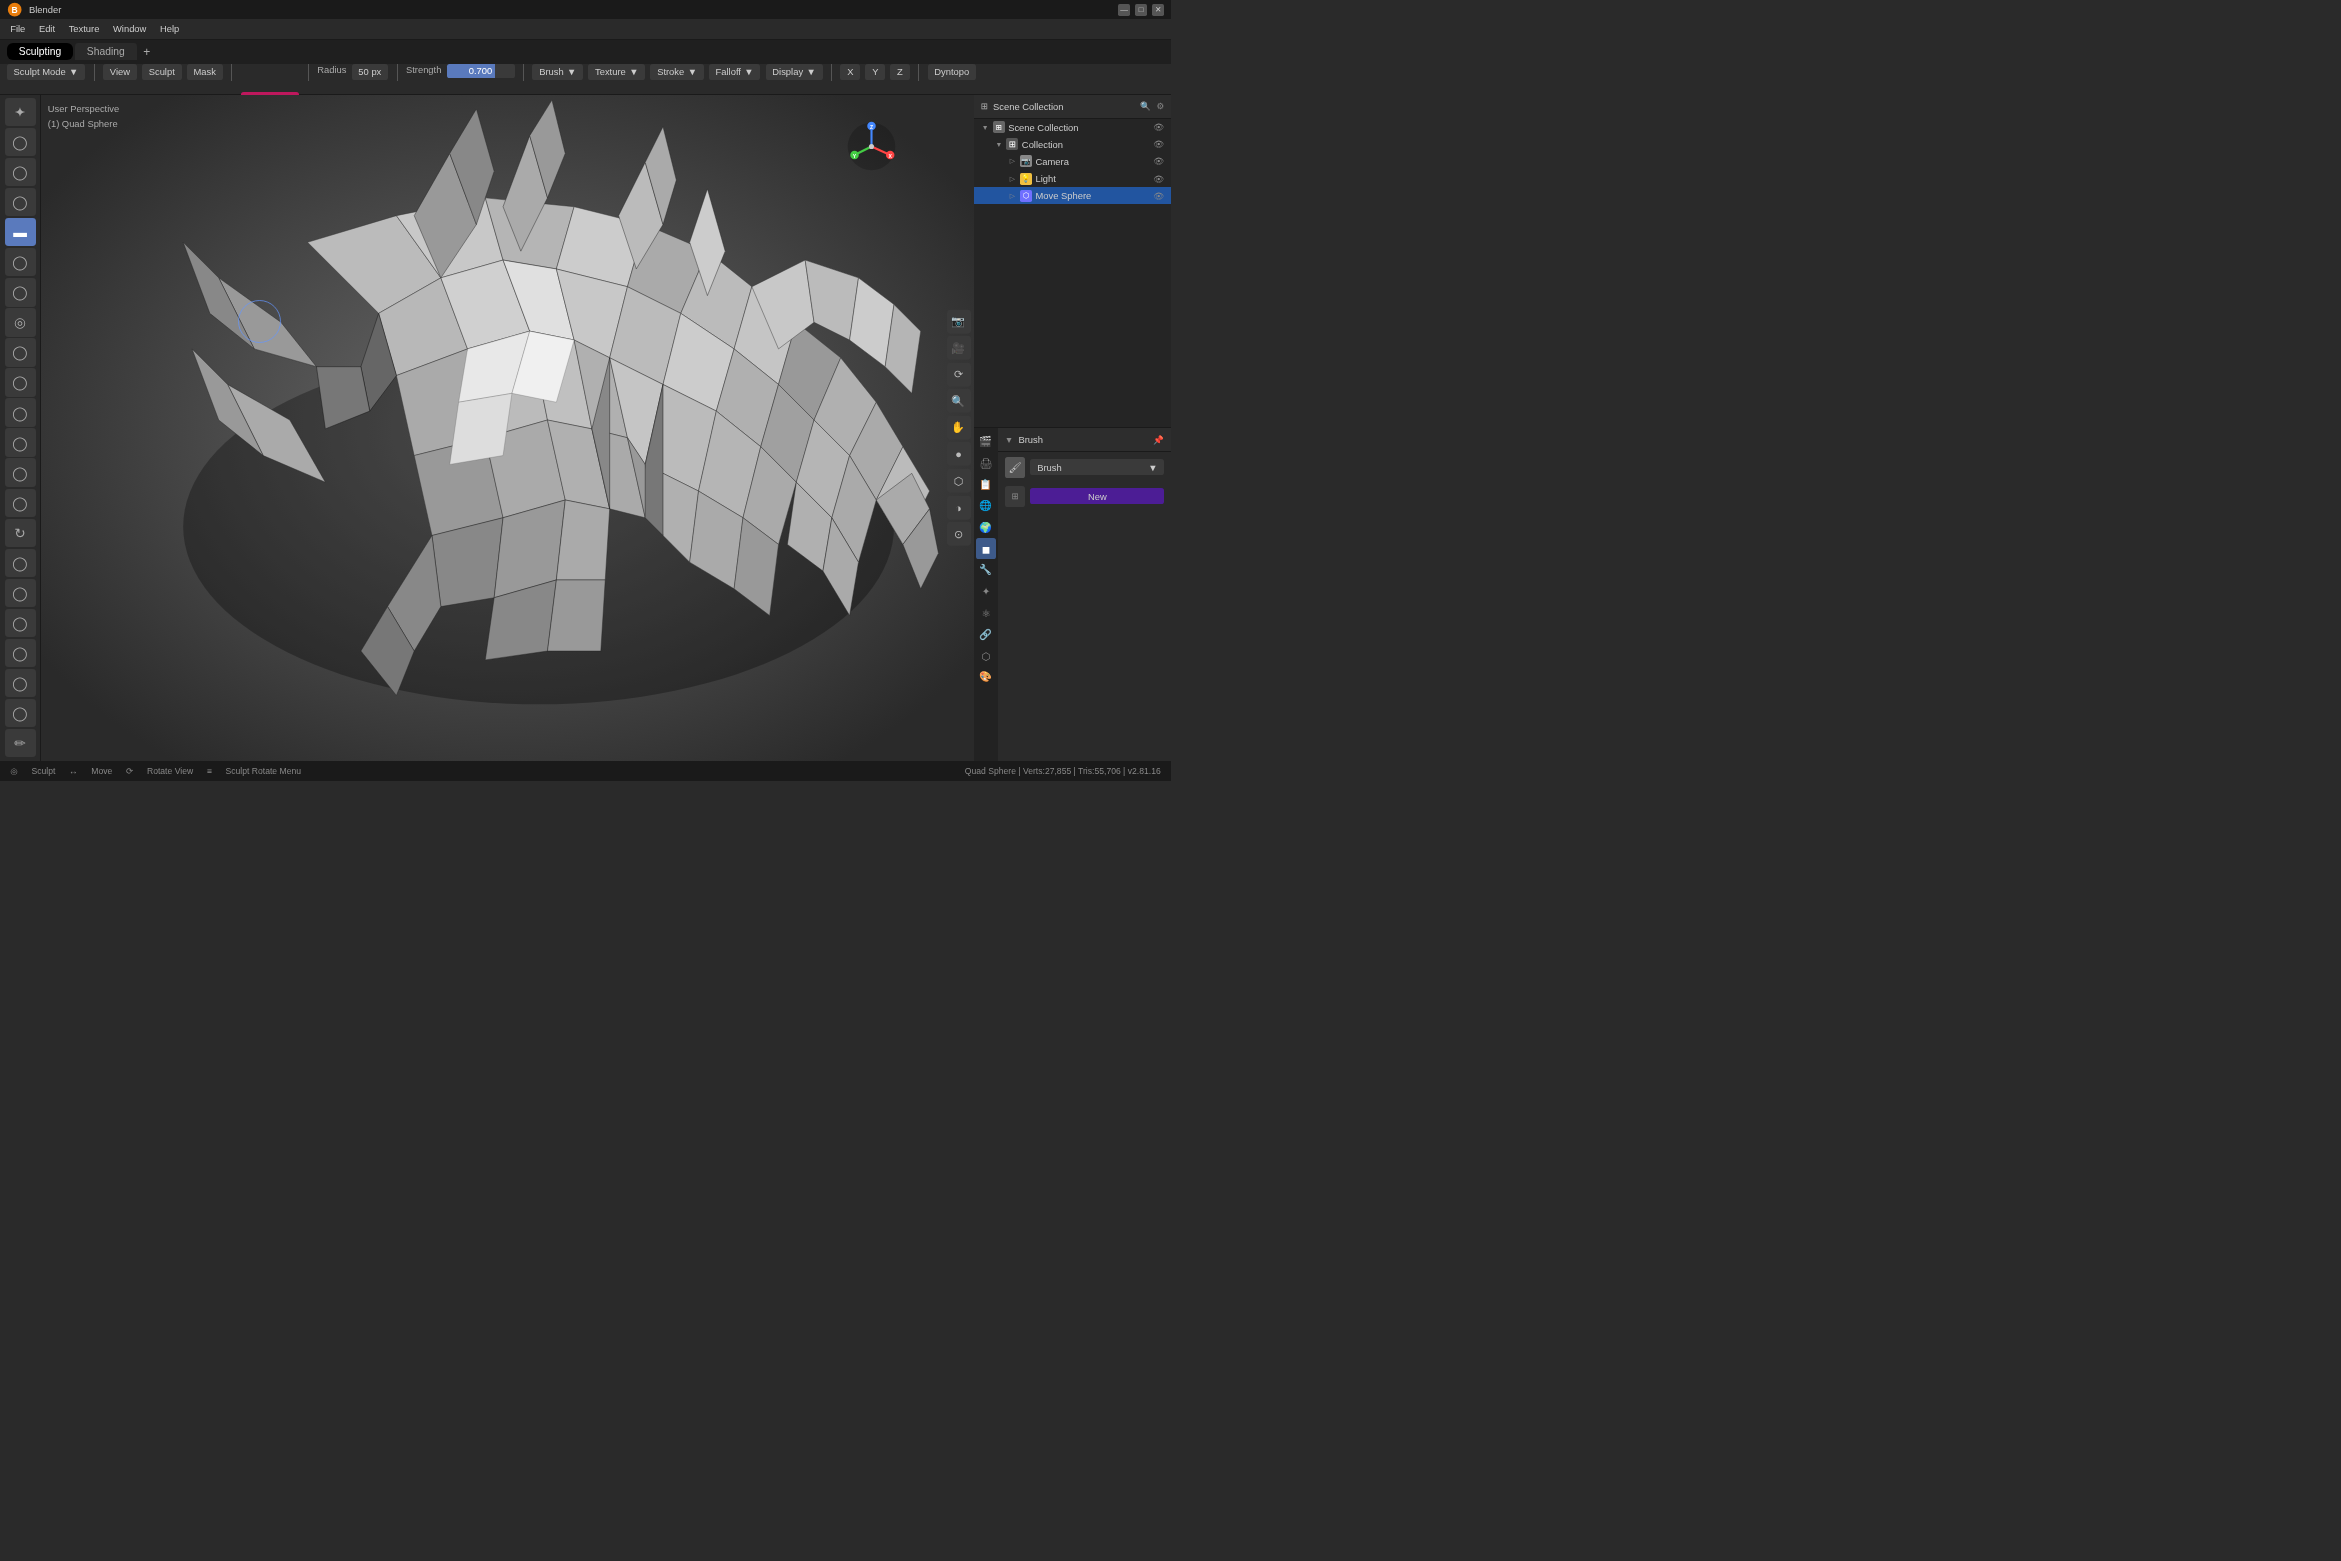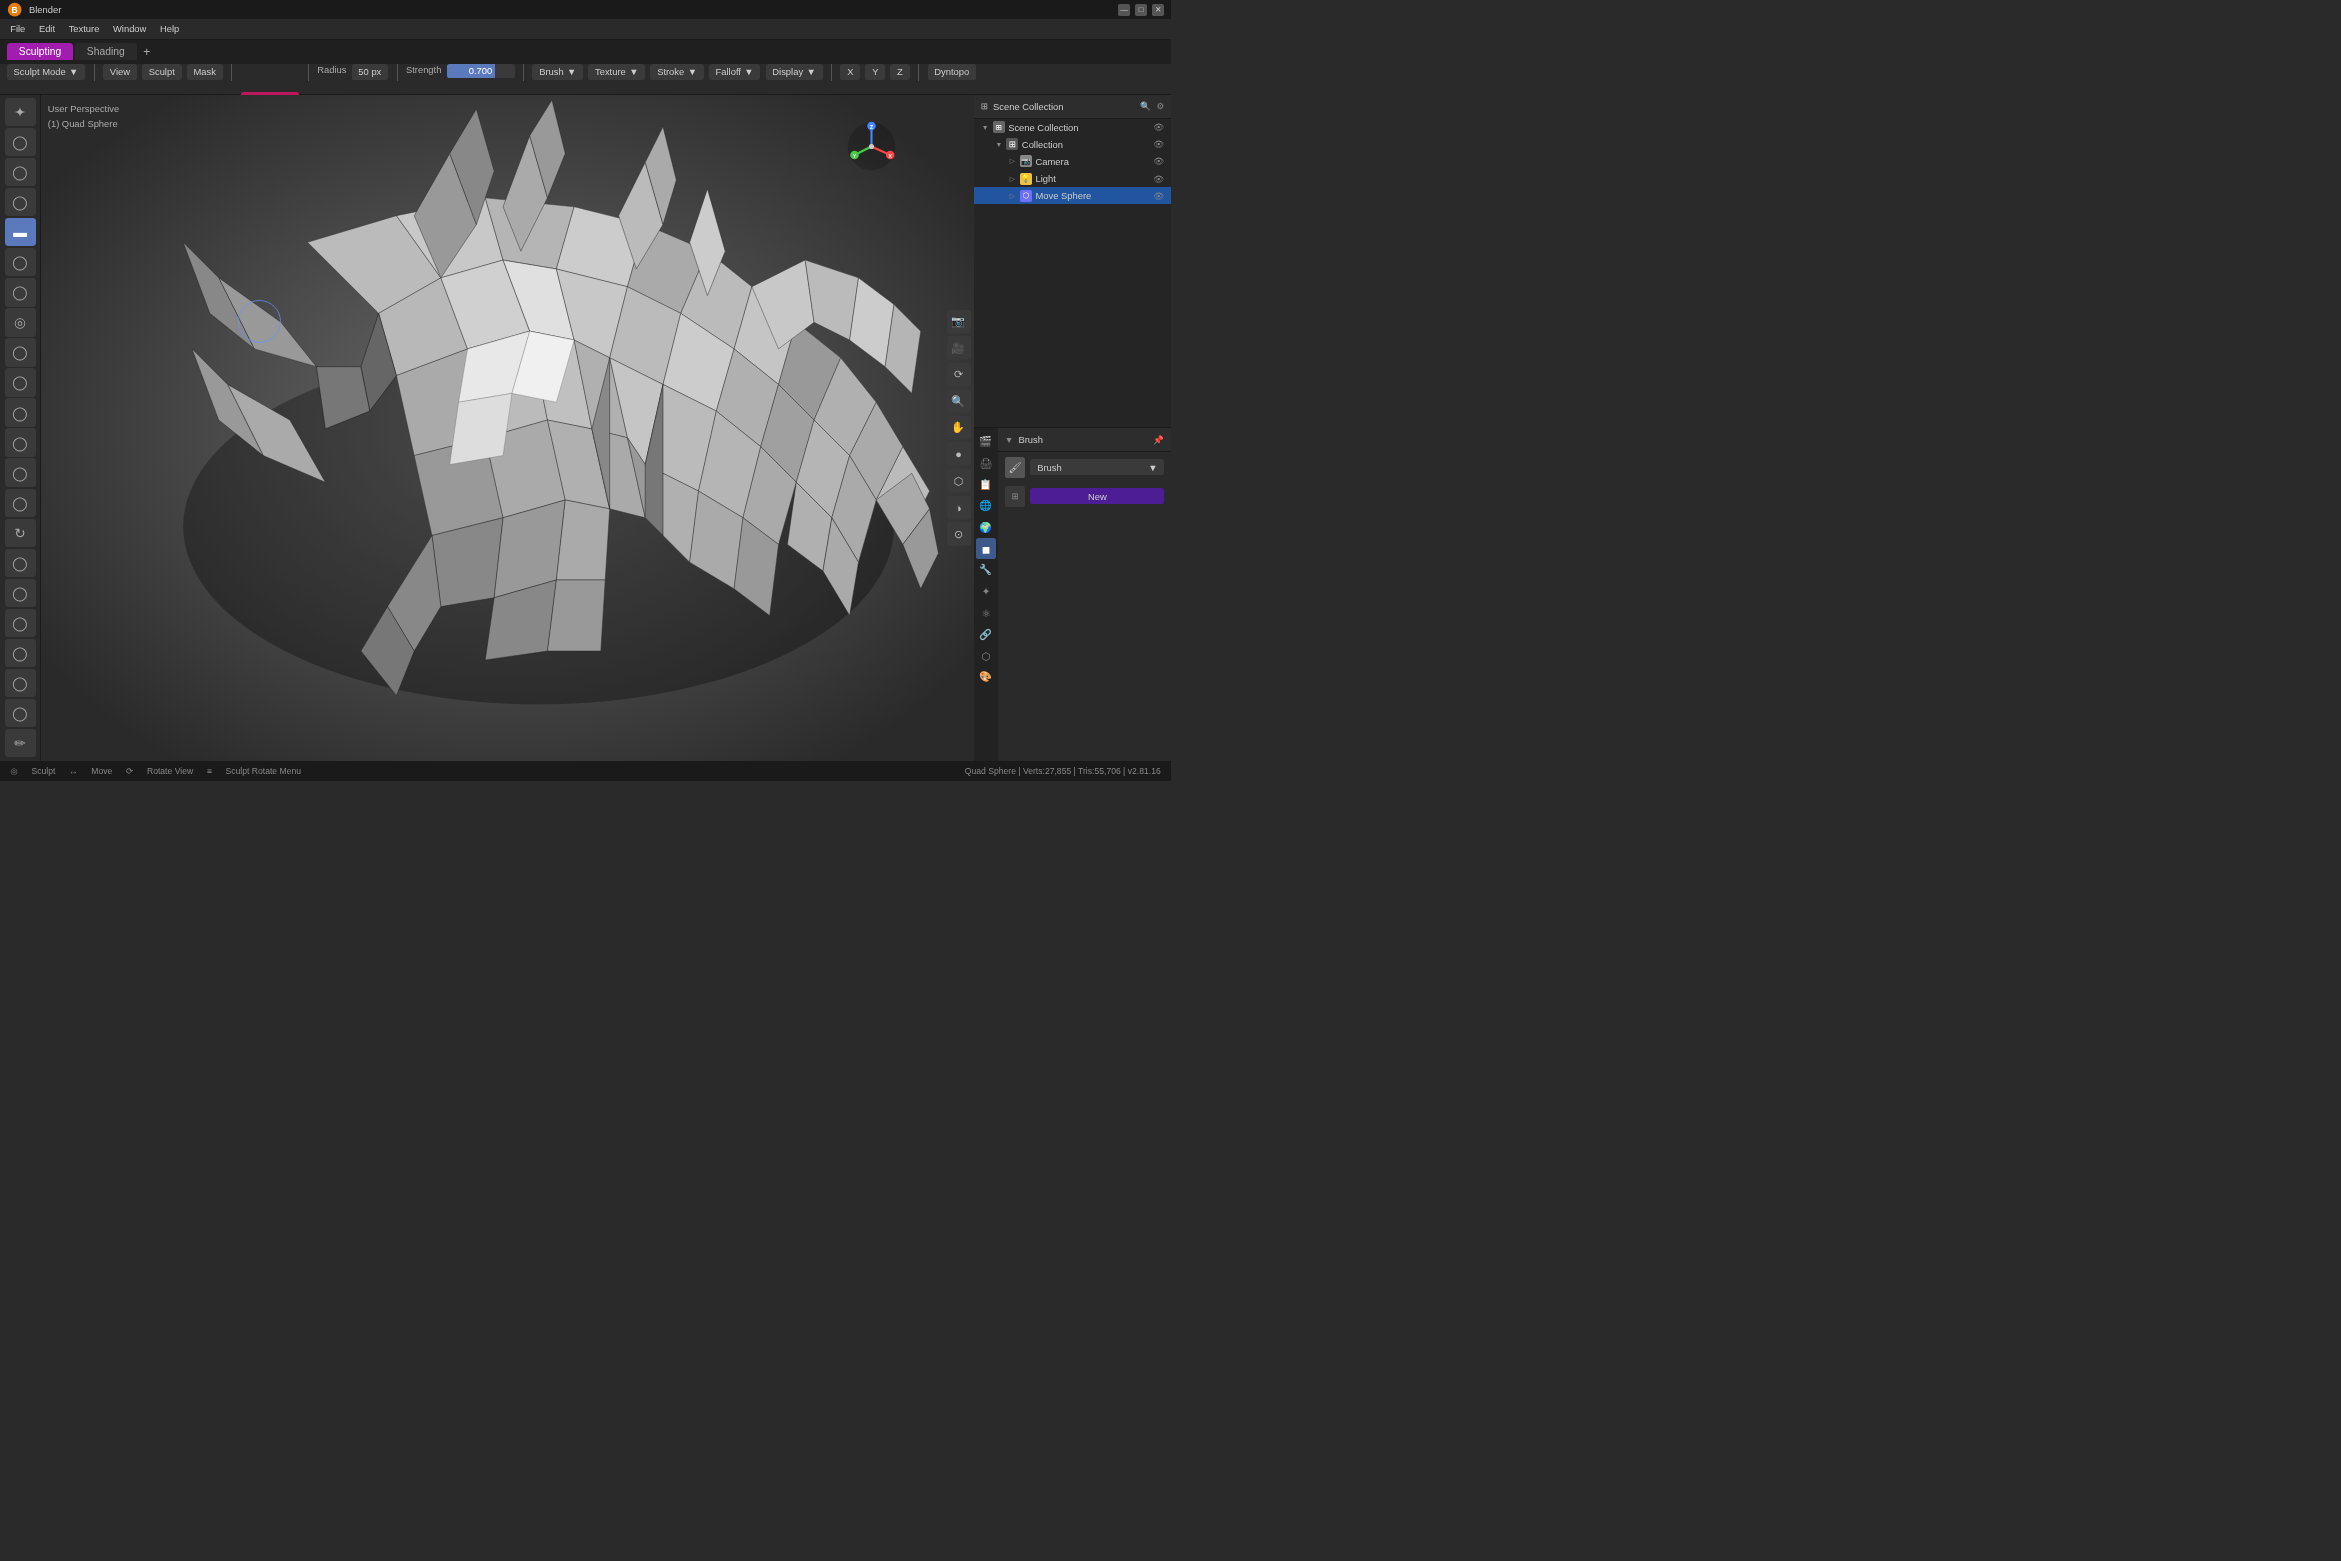--- a/index.html
+++ b/index.html
@@ -73,22 +73,23 @@
     }
     .workspace-tab {
       padding: 3.4px 12px;
       border-radius: 3.4px 3.4px 0 0;
       font-size: 10.3px;
       cursor: pointer;
       color: #aaa;
       background: #2a2a2a;
     }
     .workspace-tab.active {
-      background: #a21caf;
+      background: #000000;
       color: #fff;
+      border-radius: 6px;
     }
     .tab-add {
       width: 17px;
       height: 17px;
       display: flex;
       align-items: center;
       justify-content: center;
       color: #aaa;
       cursor: pointer;
       font-size: 12px;

